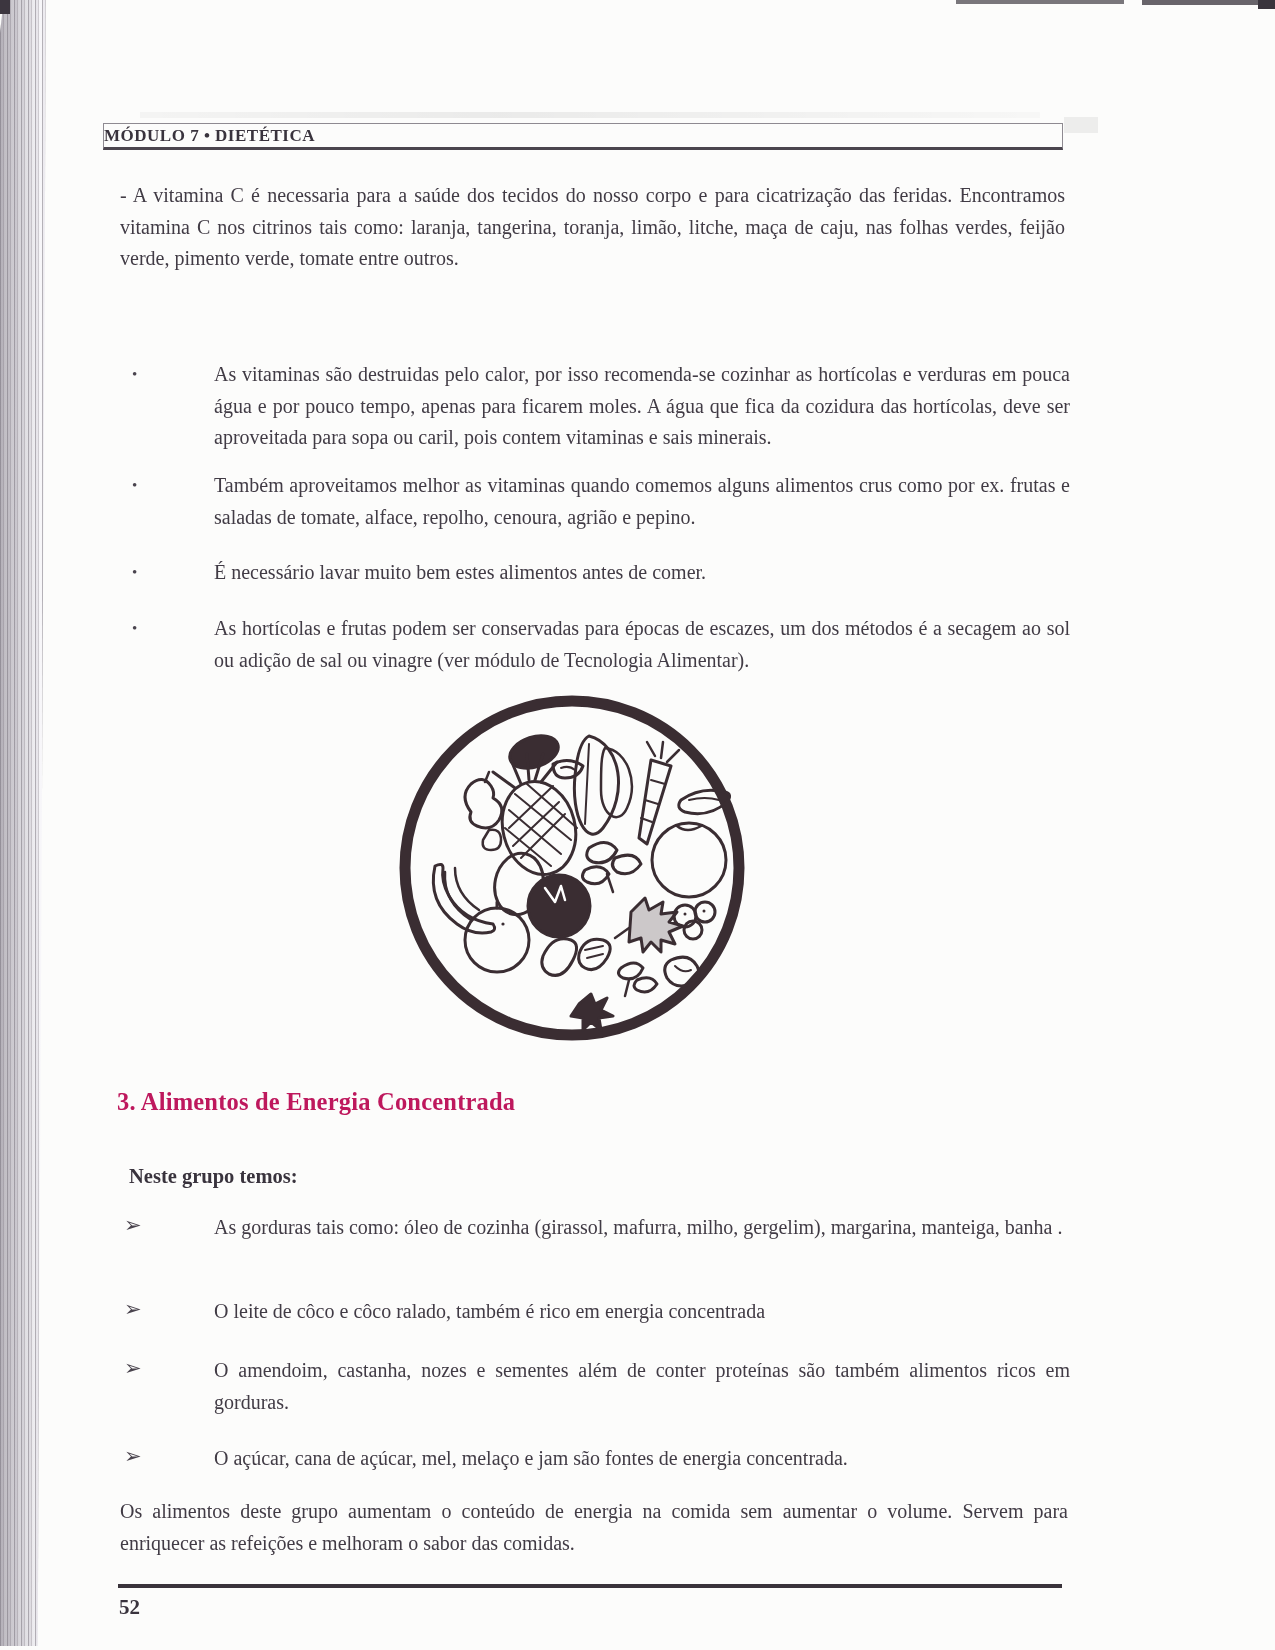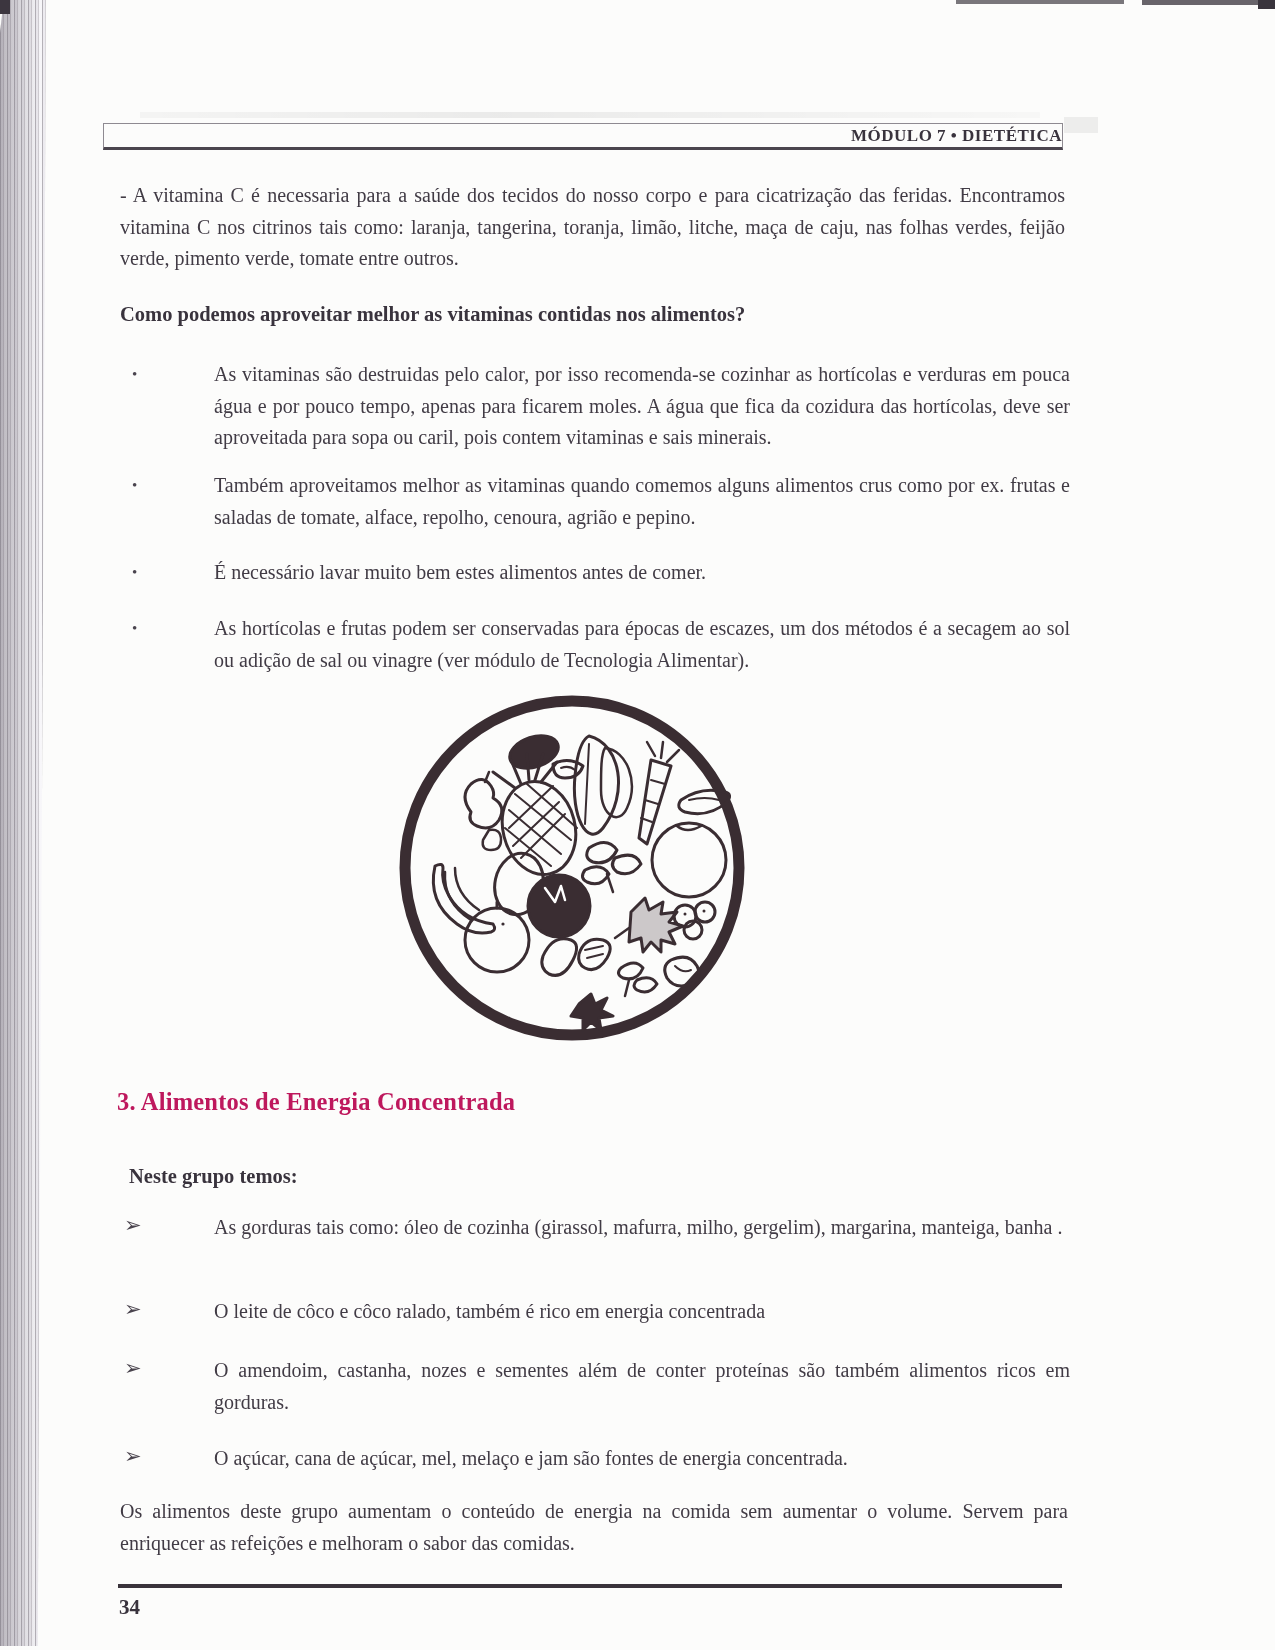--- a/index.html
+++ b/index.html
@@ -28,21 +28,21 @@
   .dash2{left:1142px;top:0;width:118px;height:5px;opacity:.85;}
   .dash3{left:1258px;top:0;width:17px;height:9px;background:#39343c;}
   .smear{position:absolute;left:140px;top:112px;width:900px;height:6px;
     background:linear-gradient(90deg,rgba(0,0,0,.03),rgba(0,0,0,.07) 40%,rgba(0,0,0,.02));}
   .smear2{position:absolute;left:1064px;top:117px;width:34px;height:16px;background:rgba(0,0,0,.06);}
 
   
   .header-box{
     position:absolute;left:103px;top:123px;width:960px;height:27px;box-sizing:border-box;
     border:1px solid #8e8a91;border-bottom:3px solid #4b454e;
-    text-align:right;
+    text-align:left;
     font-weight:bold;font-size:17px;line-height:24px;letter-spacing:.5px;
     color:#39333d;
   }
 
   .para{
     position:absolute;margin:0;font-size:20px;line-height:31.5px;text-align:justify;
   }
   .intro{left:120px;top:180px;width:945px;}
   .closing{left:120px;top:1496px;width:948px;}
 
@@ -92,21 +92,20 @@
   <div class="dash dash3"></div>
   <div class="smear"></div>
   <div class="smear2"></div>
 
   <div class="header-box">
     <span>MÓDULO 7 • DIETÉTICA</span>
   </div>
 
   <p class="para intro">- A vitamina C é necessaria para a saúde dos tecidos do nosso corpo e para cicatrização das feridas. Encontramos vitamina C nos citrinos tais como: laranja, tangerina, toranja, limão, litche, maça de caju, nas folhas verdes, feijão verde, pimento verde, tomate entre outros.</p>
 
-  <h2 class="q-heading">Como podemos aproveitar melhor as vitaminas contidas nos alimentos?</h2>
 
   <div class="tip t1">
     <span class="blt">•</span>
     <span class="tiptext">As vitaminas são destruidas pelo calor, por isso recomenda-se cozinhar as hortícolas e verduras em pouca água e por pouco tempo, apenas para ficarem moles. A água que fica da cozidura das hortícolas, deve ser aproveitada para sopa ou caril, pois contem vitaminas e sais minerais.</span>
   </div>
   <div class="tip t2">
     <span class="blt">•</span>
     <span class="tiptext">Também aproveitamos melhor as vitaminas quando comemos alguns alimentos crus como por ex. frutas e saladas de tomate, alface, repolho, cenoura, agrião e pepino.</span>
   </div>
   <div class="tip t3">
@@ -241,15 +240,15 @@
     <span class="tiptext">O amendoim, castanha, nozes e sementes além de conter proteínas são também alimentos ricos em gorduras.</span>
   </div>
   <div class="tip e4">
     <span class="arrow">➢</span>
     <span class="tiptext">O açúcar, cana de açúcar, mel, melaço e jam são fontes de energia concentrada.</span>
   </div>
 
   <p class="para closing">Os alimentos deste grupo aumentam o conteúdo de energia na comida sem aumentar o volume. Servem para enriquecer as refeições e melhoram o sabor das comidas.</p>
 
   <div class="footer-rule"></div>
-  <p class="page-num">34</p>
+  <p class="page-num">52</p>
 
 </div>
 
 </body></html>

